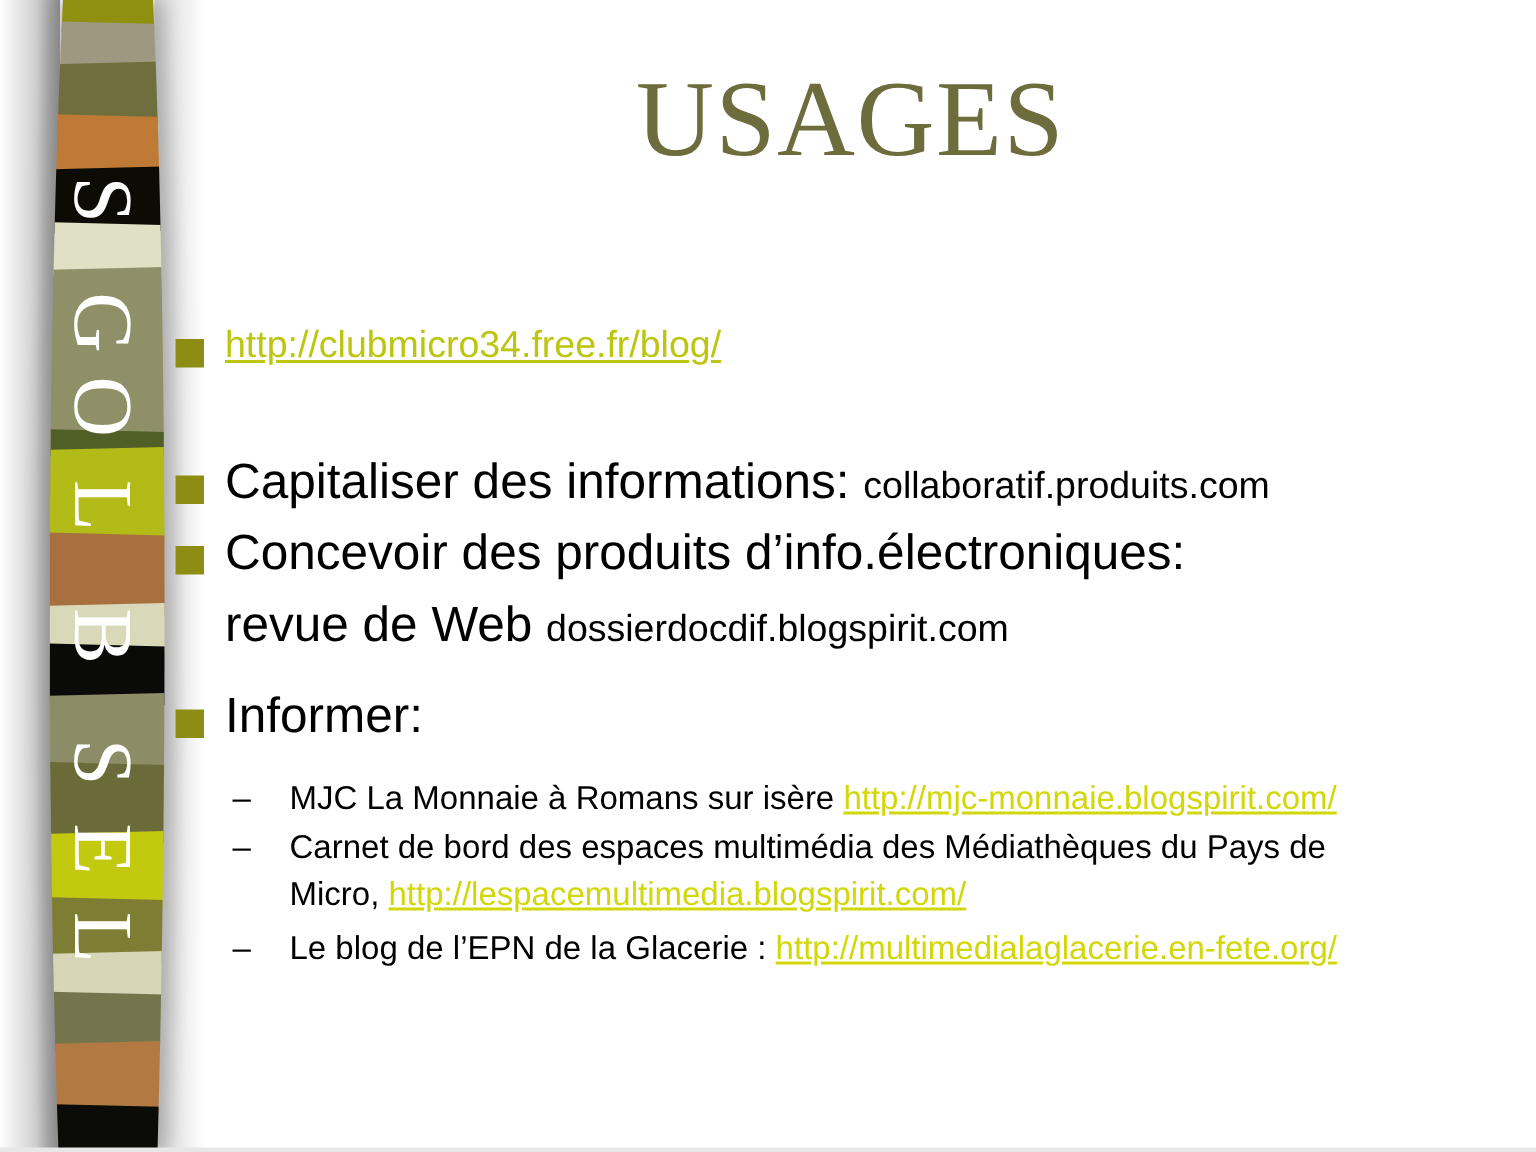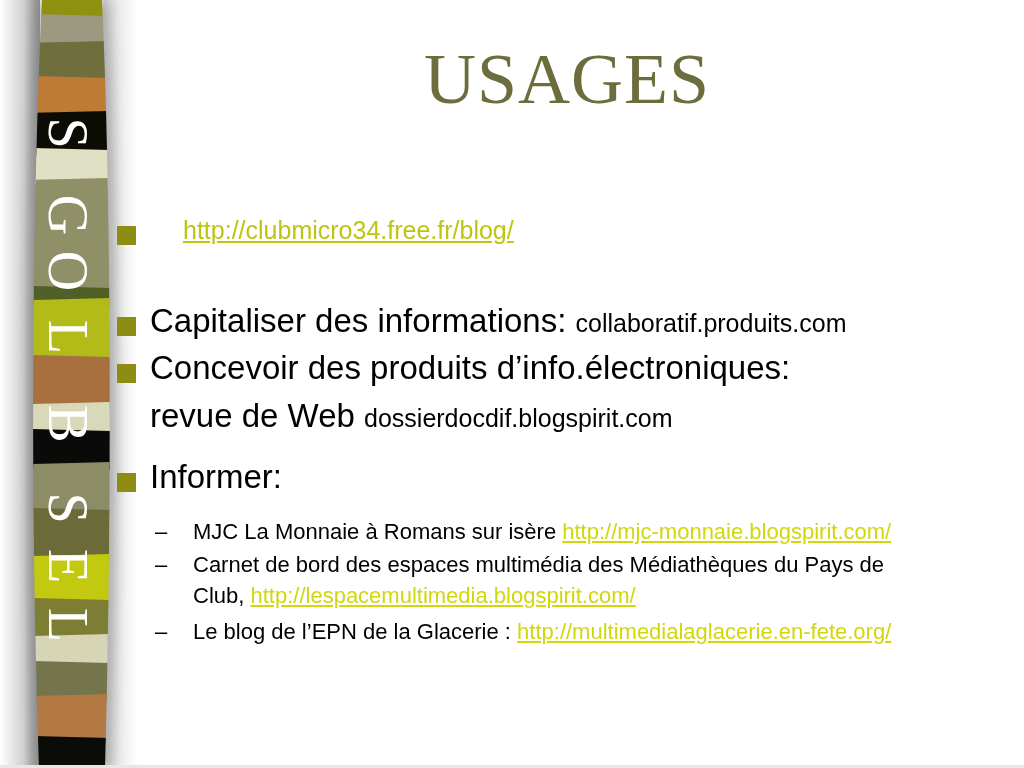--- a/index.html
+++ b/index.html
@@ -32,21 +32,21 @@
   }
   
   .bullet{position:absolute;left:150px;white-space:nowrap;color:#000;}
   .bullet .line{display:block;height:48px;line-height:48px;}
   .big{font-size:33px;}
   .sm{font-size:25px;}
   .sq{
     position:absolute;left:-33px;top:20px;width:19px;height:19px;
     background:var(--bullet,#8d8d13);display:block;
   }
-  .link{color:var(--link,#bfc70f);cursor:pointer;margin-left:33px;}
+  .link{color:var(--link,#bfc70f);cursor:pointer;}
   .sublink{color:var(--sublink,#d4d90a);cursor:pointer;}
   
   .subitem{position:absolute;left:193px;white-space:nowrap;color:#000;font-size:22px;}
   .subitem .line{display:block;height:31px;line-height:31px;}
   .dash{position:absolute;left:-38px;}
   
   #slide-edge-bottom{position:absolute;left:0;bottom:0;width:100%;height:3px;background:#e7e7e7;}
 </style>
 </head>
 <body>
@@ -143,21 +143,21 @@
       <a class="sublink" href="#">http://mjc-monnaie.blogspirit.com/</a>
     </span>
   </div>
 
   <div class="subitem" style="top:549px">
     <span class="line">
       <span class="dash">–</span>
       <span>Carnet de bord des espaces multimédia des Médiathèques du Pays de</span>
     </span>
     <span class="line">
-      <span>Club, </span>
+      <span>Micro, </span>
       <a class="sublink" href="#">http://lespacemultimedia.blogspirit.com/</a>
     </span>
   </div>
 
   <div class="subitem" style="top:616px">
     <span class="line">
       <span class="dash">–</span>
       <span>Le blog de l’EPN de la Glacerie : </span>
       <a class="sublink" href="#">http://multimedialaglacerie.en-fete.org/</a>
     </span>

